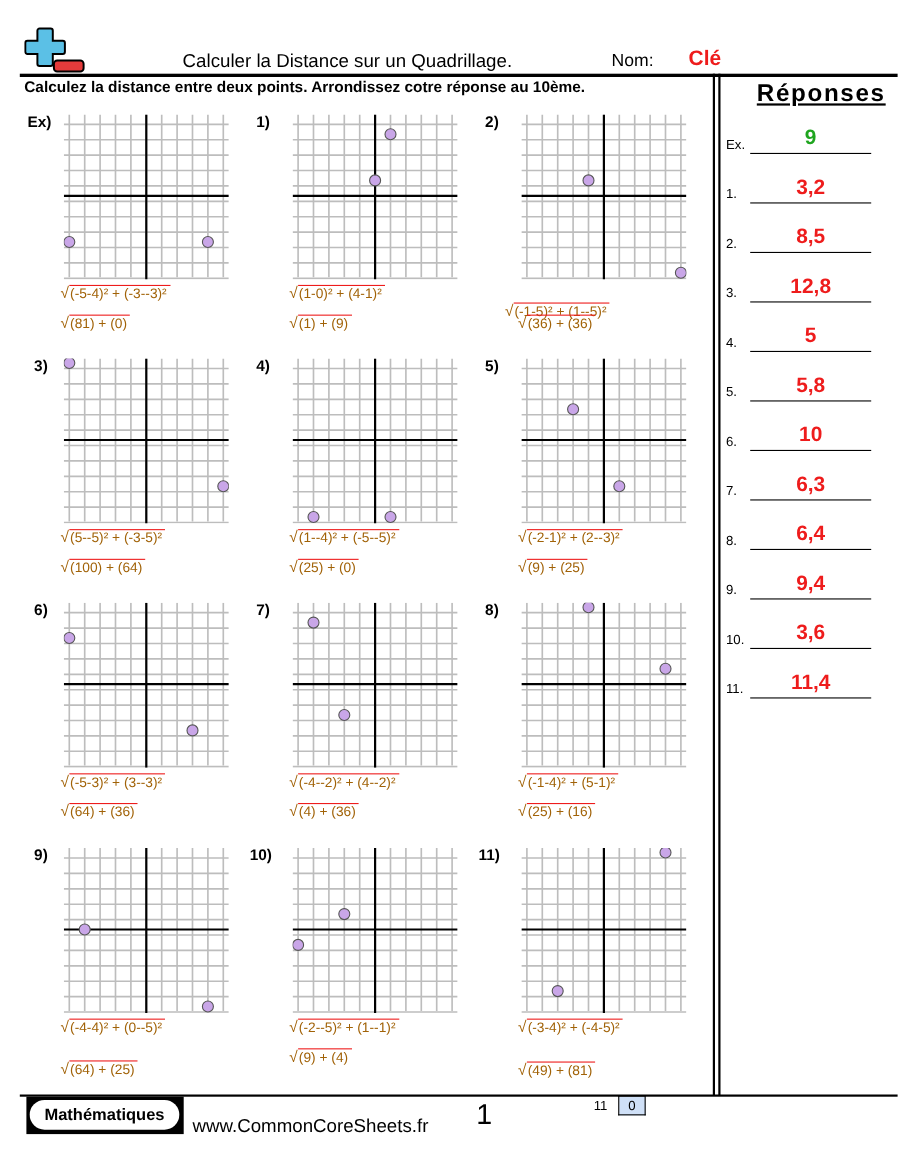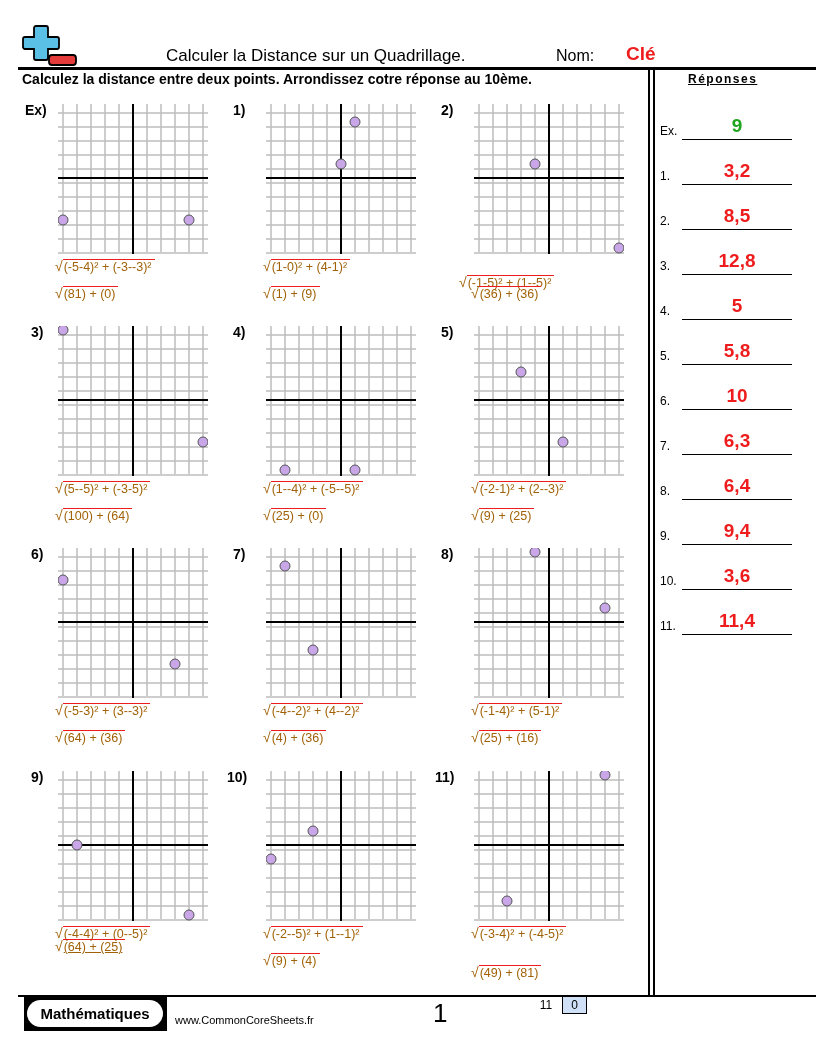--- a/index.html
+++ b/index.html
@@ -6,36 +6,36 @@
   body{width:816px;height:1056px;position:relative;overflow:hidden;font-family:"Liberation Sans",sans-serif;color:#000;}
   .abs{position:absolute;}
   #logo{left:22px;top:24px;width:56px;height:44px;}
   #title{left:166px;top:46px;font-size:17px;white-space:nowrap;text-align:right;}
   #nom-label{left:556px;top:47px;font-size:16px;}
   #nom-value{left:626px;top:43px;font-size:19px;font-weight:bold;color:#ee1c1c;}
   #rule-top{left:18px;top:67px;width:798px;height:3px;background:#000;}
   #instructions{left:22px;top:71px;font-size:14px;font-weight:bold;white-space:nowrap;}
   #vdiv1{left:648px;top:67px;width:2px;height:929px;background:#000;}
   #vdiv2{left:653px;top:67px;width:2px;height:929px;background:#000;}
-  #answers-title{left:688px;top:72px;font-size:12px;font-weight:bold;letter-spacing:1.5px;text-decoration:underline;}
+  #answers-title{left:688px;top:72px;font-size:22px;font-weight:bold;letter-spacing:1.5px;text-decoration:underline;}
   .ans-row{position:absolute;left:660px;width:132px;height:30px;}
   .ans-num{position:absolute;left:0;bottom:2px;font-size:12px;}
   .ans-line{position:absolute;left:22px;right:0;bottom:0;height:1.5px;background:#000;}
   .ans-val{position:absolute;left:22px;right:0;bottom:3px;text-align:center;font-size:19px;font-weight:bold;color:#ee1c1c;}
   .ans-val.ex{color:#1fa51f;}
   .prob{position:absolute;width:200px;height:205px;}
   .prob-label{position:absolute;left:0;top:0;font-size:14px;font-weight:bold;}
   .grid{position:absolute;left:33px;top:2px;width:150px;height:150px;}
   .eq{position:absolute;left:33px;font-size:12.5px;color:#a16207;white-space:nowrap;}
   .eq .rad{display:inline-block;font-size:14px;}
   .eq .body{border-top:1px solid #ee1c1c;padding:0 3px 0 1px;}
   #rule-bottom{left:18px;top:995px;width:798px;height:2px;background:#000;}
   #brand{left:24px;top:997px;width:143px;height:34px;background:#000;}
   #brand-pill{left:27px;top:1000px;width:136px;height:27px;background:#fff;border-radius:14px;font-size:15px;font-weight:bold;text-align:center;line-height:27px;}
-  #site{left:175px;top:1014px;font-size:11px;}
+  #site{left:175px;top:1014px;font-size:17px;}
   #page-num{left:433px;top:998px;font-size:26px;}
   #score-table{left:530px;top:996px;border-collapse:collapse;font-size:12px;}
   #score-table td{height:16px;padding:0;text-align:center;}
   #score-table td.cell{width:23px;border:1px solid #000;}
   #score-table td.hl{background:#cfe0f7;}
   #score-table td.rl{width:32px;text-align:center;}
 </style>
 </head>
 <body>
 
@@ -373,21 +373,21 @@
         <line x1="131" y1="0" x2="131" y2="148" stroke="#bdbdbd" stroke-width="1.5"></line>
         <line x1="0" y1="135" x2="150" y2="135" stroke="#bdbdbd" stroke-width="1.5"></line>
         <line x1="145" y1="0" x2="145" y2="148" stroke="#bdbdbd" stroke-width="1.5"></line>
         <line x1="0" y1="149" x2="150" y2="149" stroke="#bdbdbd" stroke-width="1.5"></line>
         <line x1="75" y1="0" x2="75" y2="150" stroke="#000" stroke-width="2"></line>
         <line x1="0" y1="74" x2="150" y2="74" stroke="#000" stroke-width="2"></line>
         <circle cx="19" cy="74" r="5" fill="#c9a6e8" stroke="#555" stroke-width="1"></circle>
         <circle cx="131" cy="144" r="5" fill="#c9a6e8" stroke="#555" stroke-width="1"></circle>
       </svg>
       <div class="eq" style="left: 24px; top: 156px;"><span class="rad">√</span><span class="body">(-4-4)² + (0--5)²</span></div>
-      <div class="eq" style="left: 24px; top: 169px; text-decoration: underline;"><span class="rad">√</span><span class="body">(64) + (25)</span></div>
+      <div class="eq" style="left: 24px; top: 194px;"><span class="rad">√</span><span class="body">(64) + (25)</span></div>
     </div>
     <div class="prob" style="left: 227px; top: 769px;">
       <div class="prob-label">10)</div>
       <svg class="grid" viewBox="0 0 150 150" style="left: 39px;">
         <line x1="5" y1="0" x2="5" y2="148" stroke="#bdbdbd" stroke-width="1.5"></line>
         <line x1="0" y1="9" x2="150" y2="9" stroke="#bdbdbd" stroke-width="1.5"></line>
         <line x1="19" y1="0" x2="19" y2="148" stroke="#bdbdbd" stroke-width="1.5"></line>
         <line x1="0" y1="23" x2="150" y2="23" stroke="#bdbdbd" stroke-width="1.5"></line>
         <line x1="33" y1="0" x2="33" y2="148" stroke="#bdbdbd" stroke-width="1.5"></line>
         <line x1="0" y1="37" x2="150" y2="37" stroke="#bdbdbd" stroke-width="1.5"></line>

